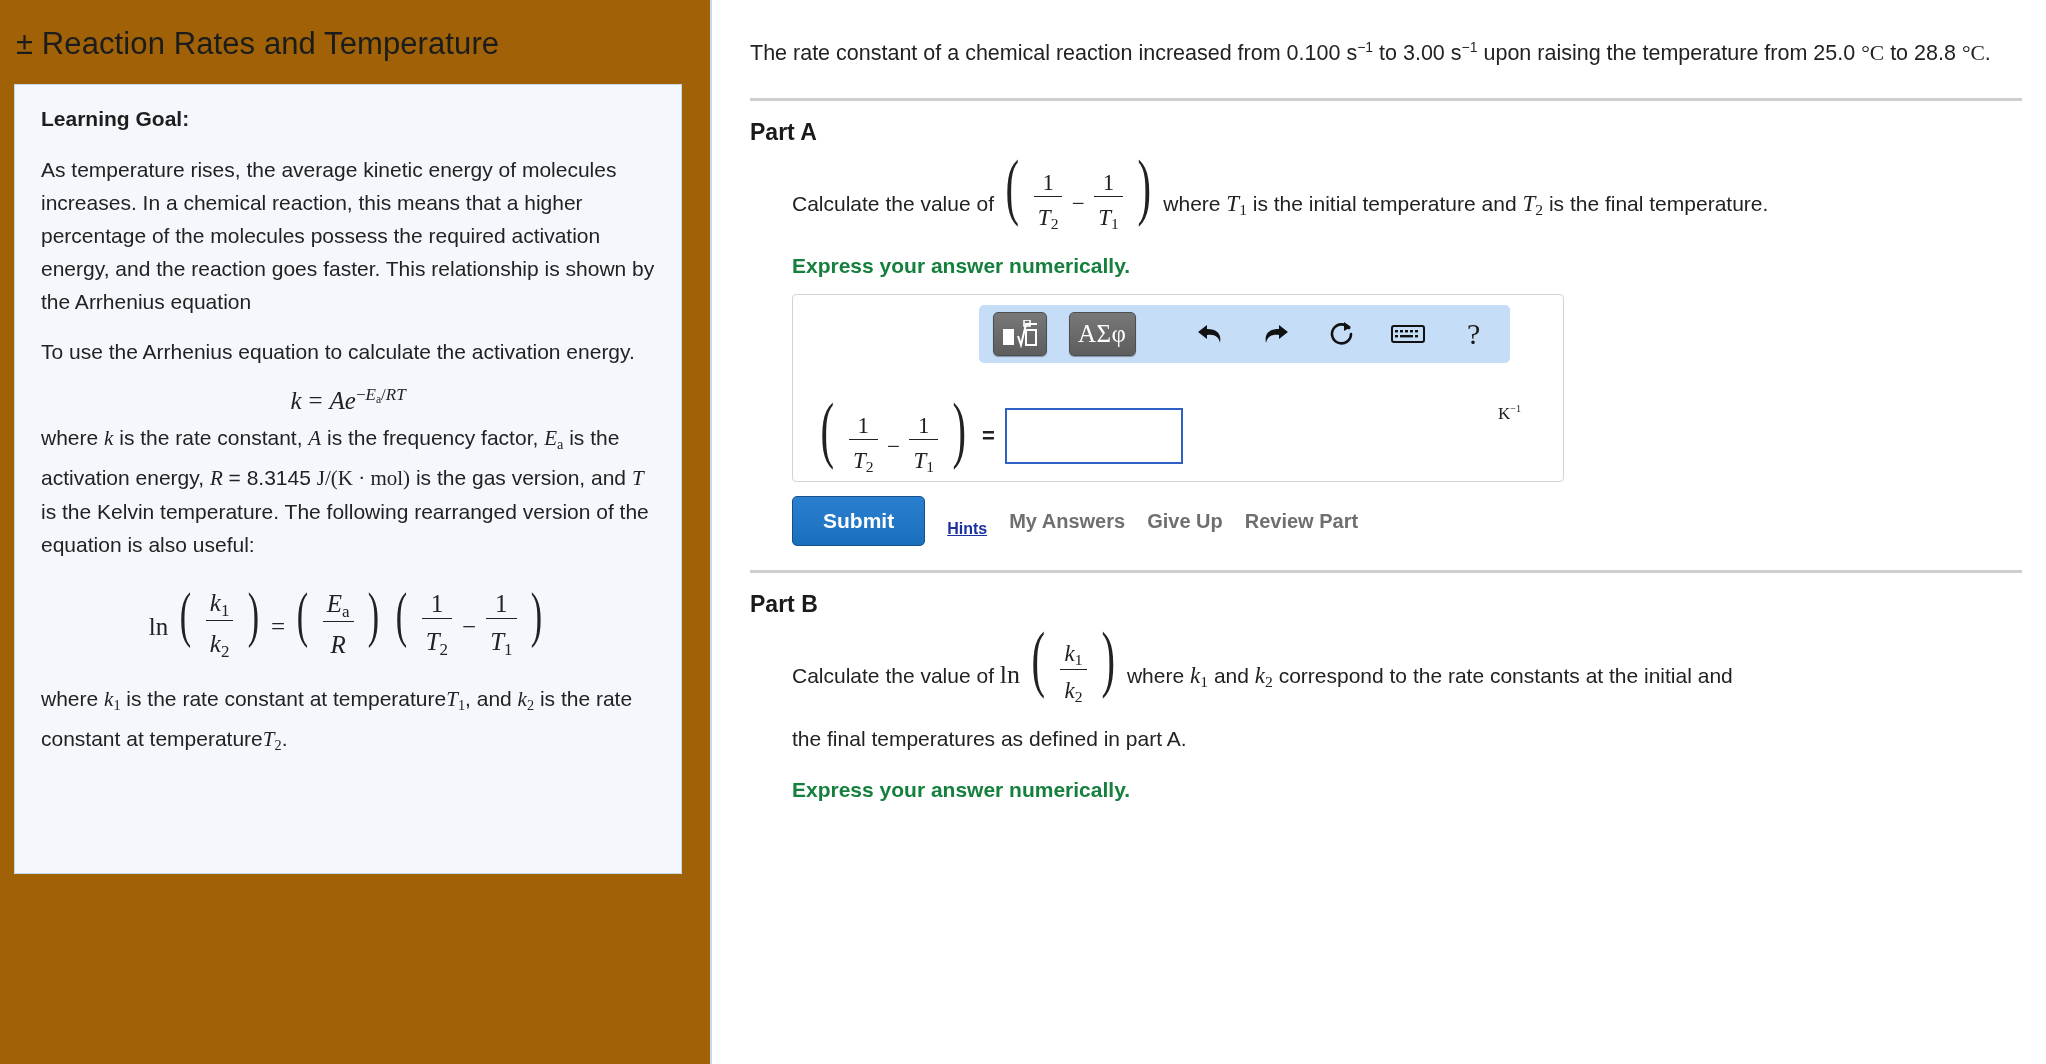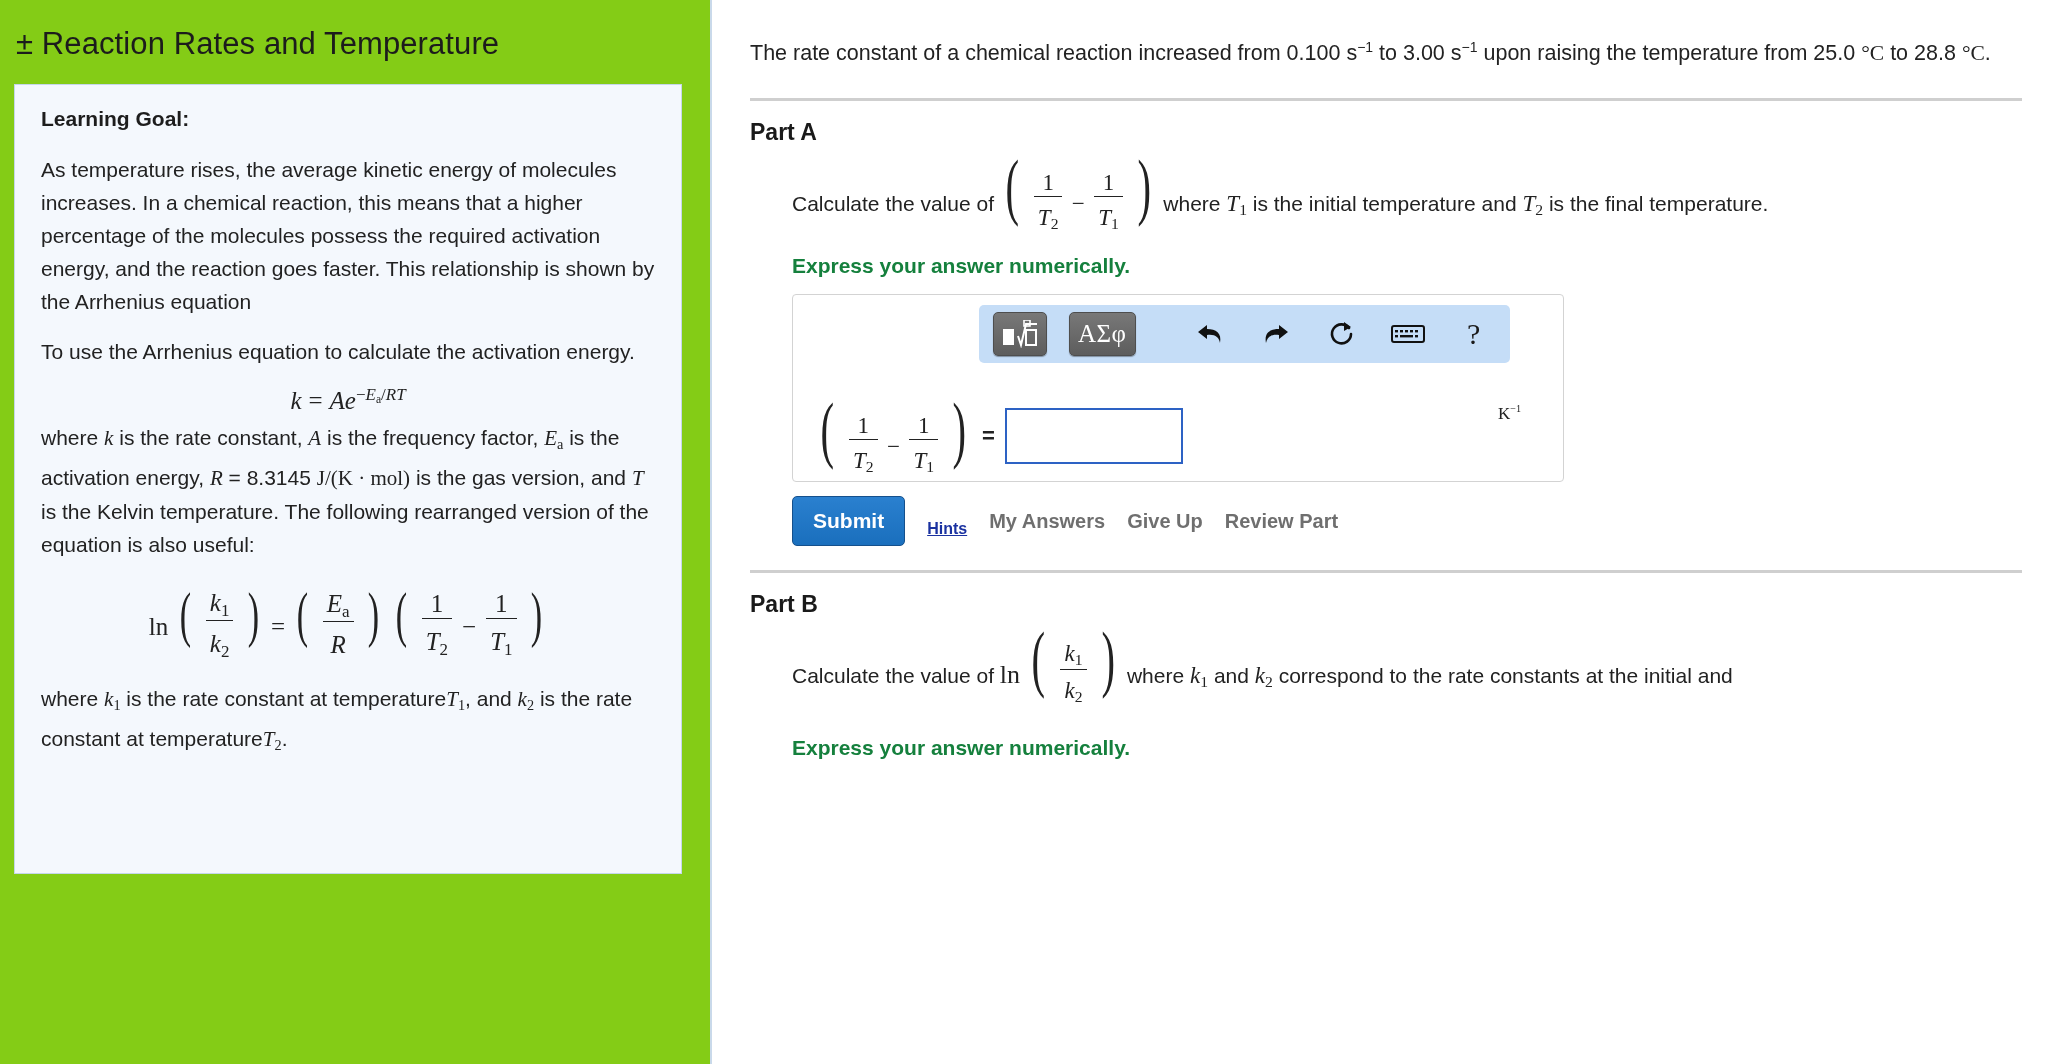--- a/index.html
+++ b/index.html
@@ -10,21 +10,21 @@
     font-family: "Liberation Sans", sans-serif;
     color: #222;
     overflow: hidden;
   }
   .page { display: flex; width: 2046px; height: 1064px; }
 
   
   .left-panel {
     width: 712px;
     flex: 0 0 712px;
-    background: #84cc16;
+    background: #a16207;
     border-right: 2px solid #c9d9ea;
     padding: 18px 26px 0 14px;
     position: relative;
   }
   .intro-title {
     font-size: 31px;
     color: #1c1c1c;
     font-weight: 400;
     letter-spacing: .1px;
     margin: 8px 0 22px 2px;
@@ -186,21 +186,21 @@
     margin-top: 14px;
     gap: 22px;
   }
   .submit-btn {
     background: linear-gradient(#2a80cf,#1a6fbd);
     border: 1px solid #15508c;
     border-radius: 5px;
     color: #fff;
     font-weight: bold;
     font-size: 21px;
-    padding: 12px 20px;
+    padding: 12px 30px;
     cursor: pointer;
   }
   .link-hints {
     color: #1a31a0;
     font-weight: bold;
     font-size: 16px;
     text-decoration: underline;
     cursor: pointer;
     margin-top: 16px;
   }
@@ -405,17 +405,18 @@
           <span class="paren" style="font-size:74px;">(</span>
           <span class="frac"><span class="num"><span class="m">k</span><span class="msub">1</span></span><span class="den"><span class="m">k</span><span class="msub">2</span></span></span>
           <span class="paren" style="font-size:74px;">)</span>
         </span>
         <span>where</span>
         <span style="font-size:23px"><span class="m">k</span><span class="msub">1</span></span>
         <span>and</span>
         <span style="font-size:23px"><span class="m">k</span><span class="msub">2</span></span>
         <span>correspond to the rate constants at the initial and</span>
       </div>
+      <div class="q-text" style="line-height:34px;margin-top:8px">the final temperatures as defined in part A.</div>
       <div class="express" style="margin-top:22px">Express your answer numerically.</div>
     </div>
 
   </div>
 </div>
 
 </body></html>

